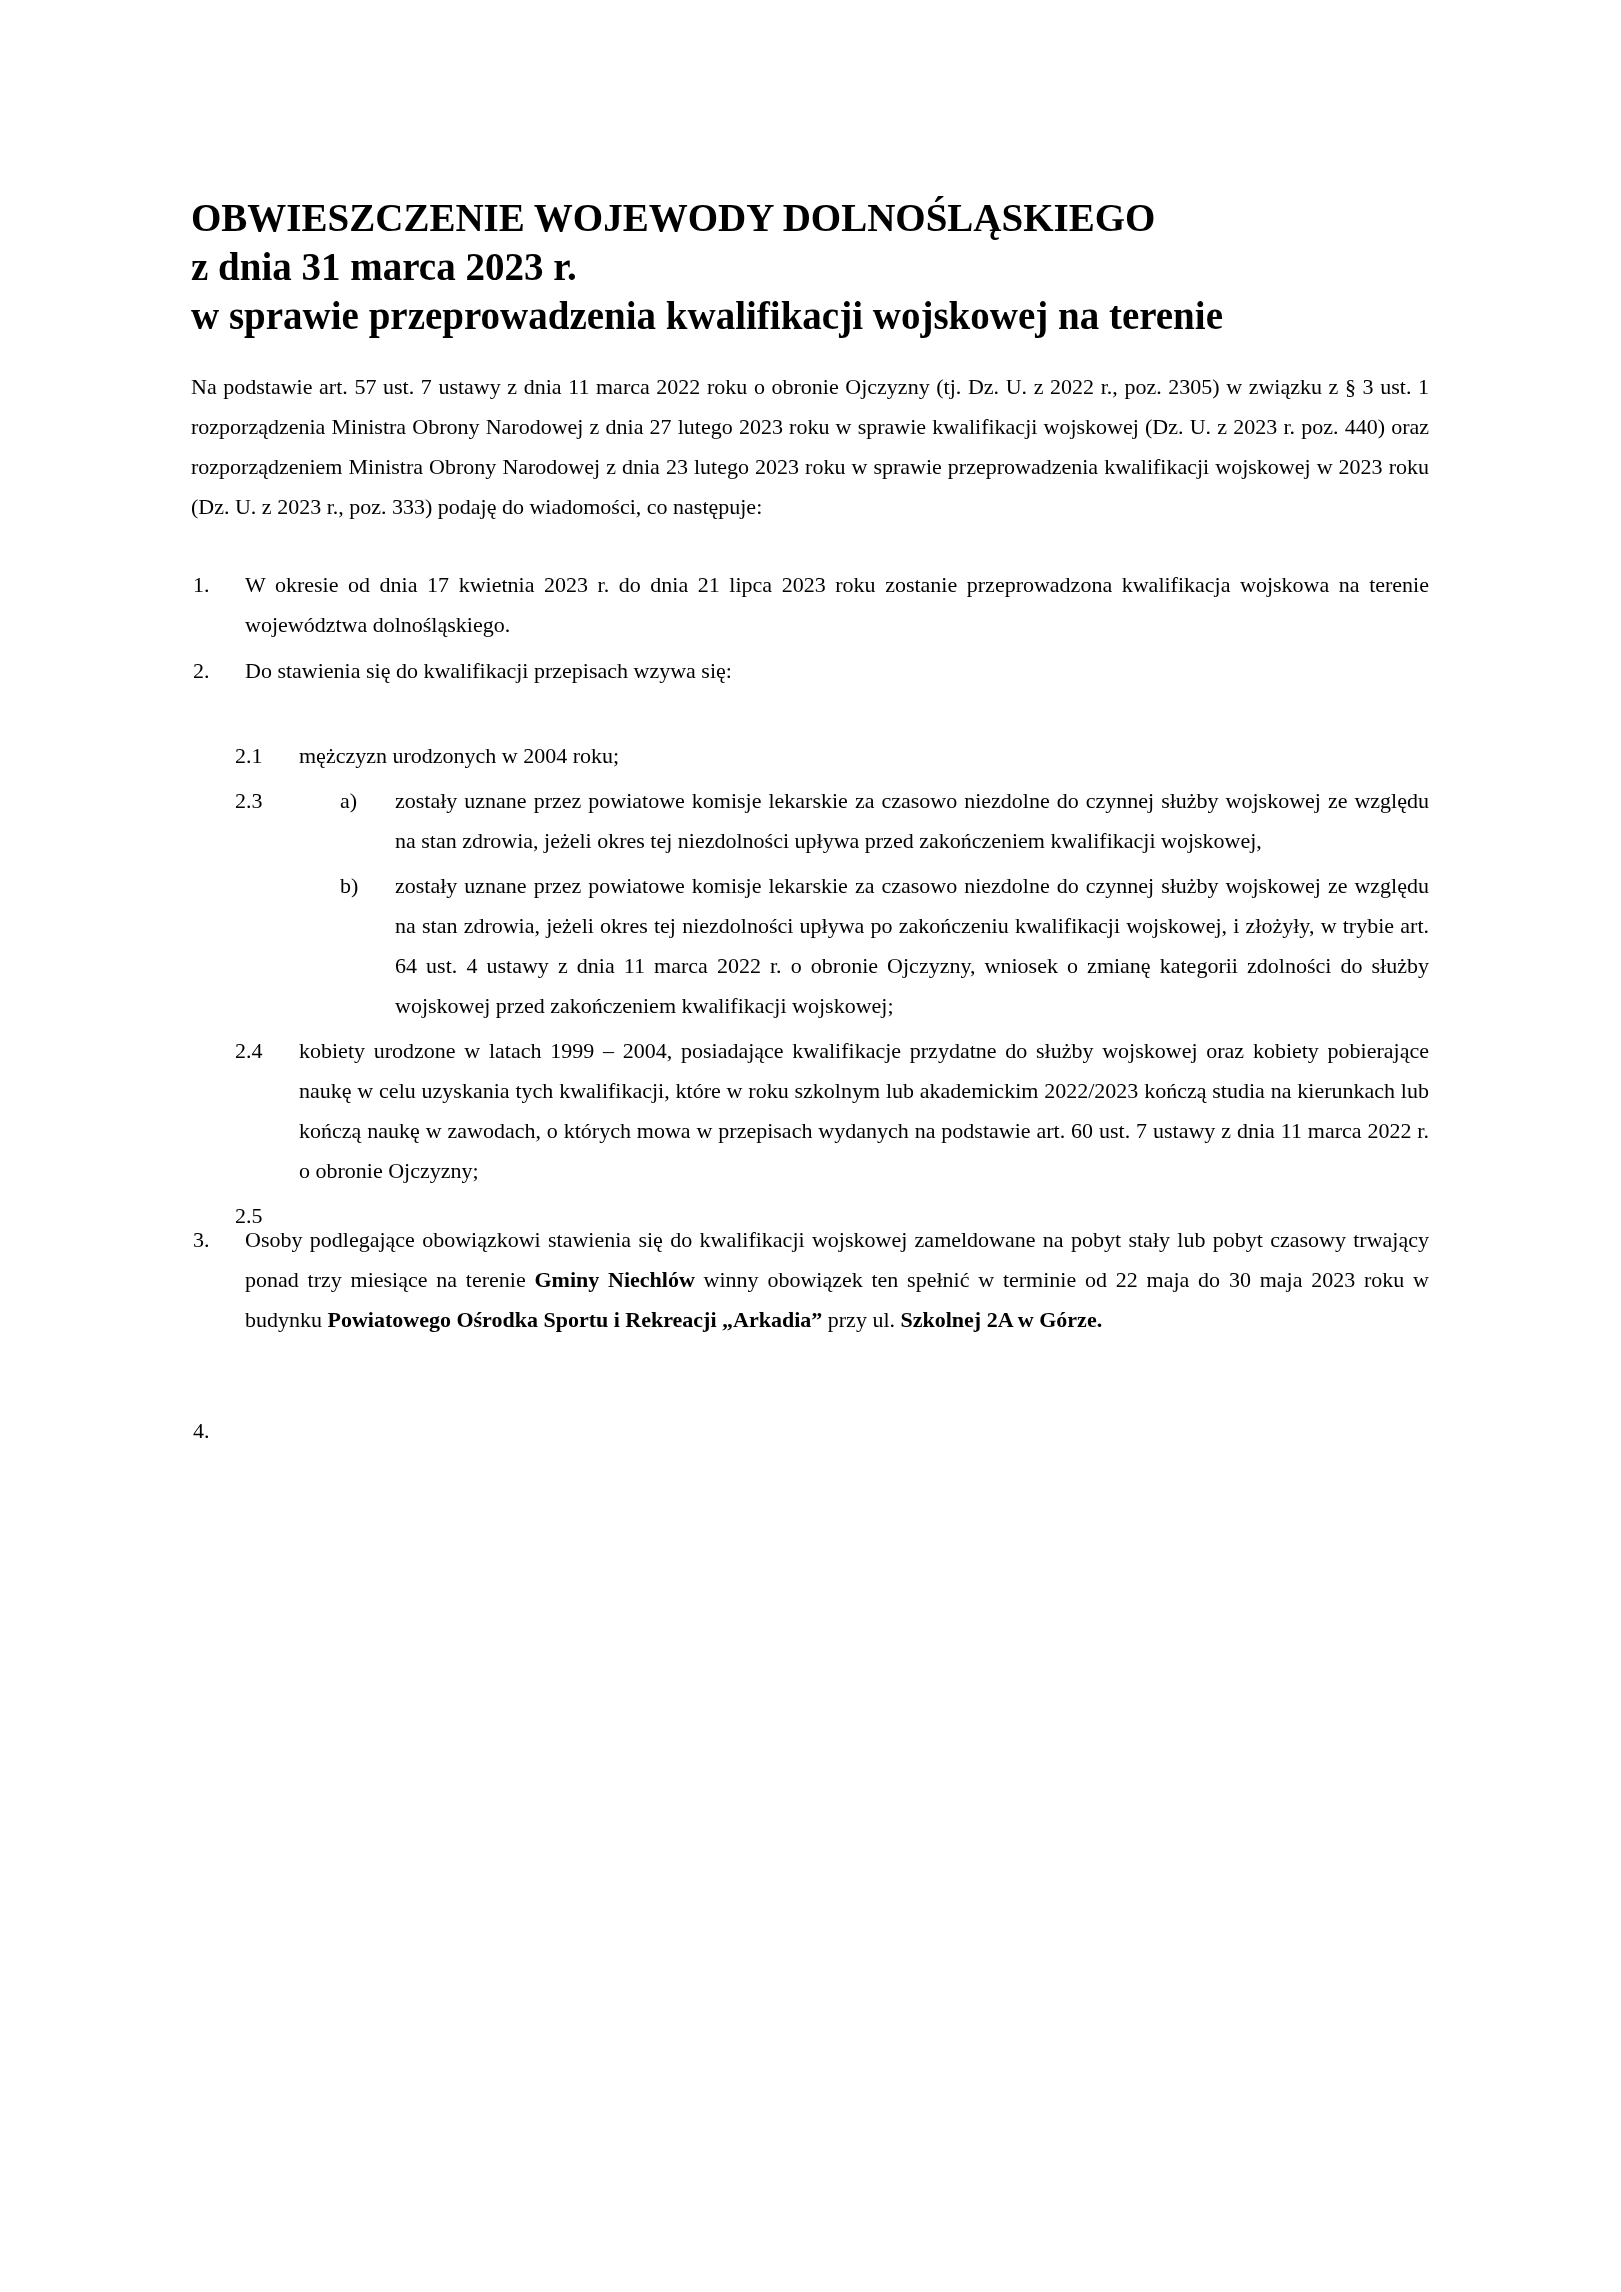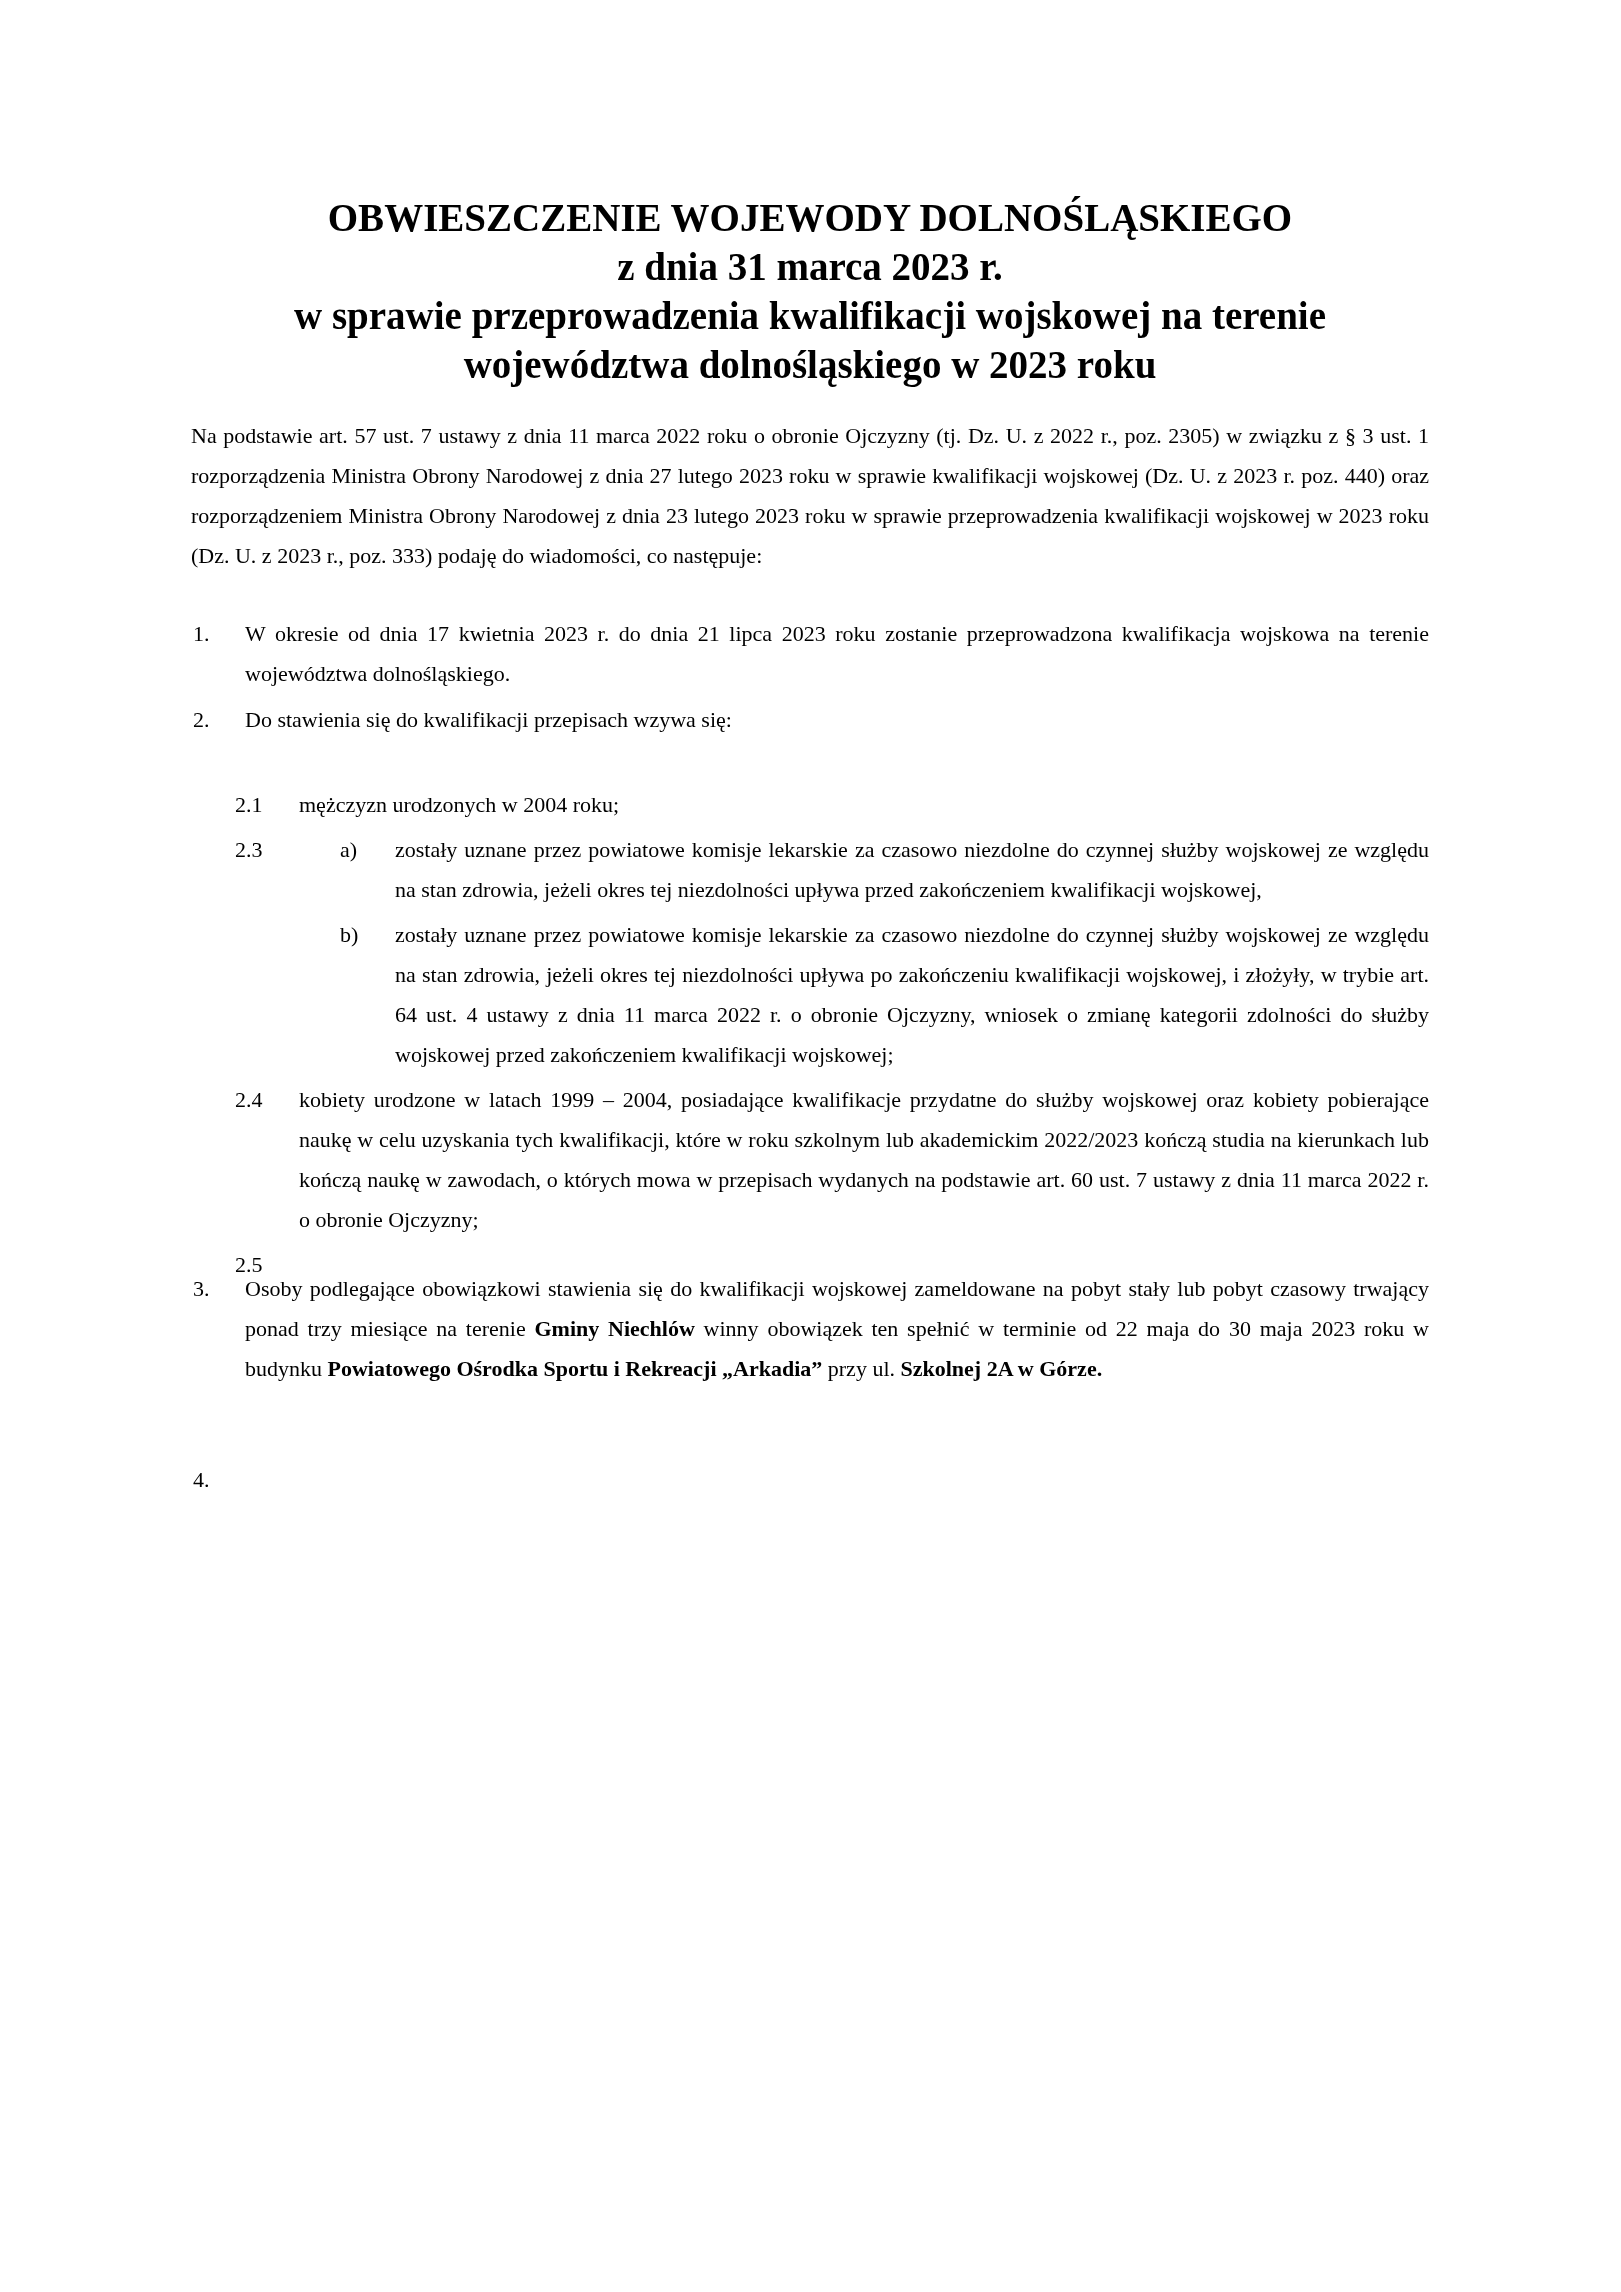--- a/index.html
+++ b/index.html
@@ -19,21 +19,21 @@
     width: 1621px;
     height: 2293px;
     padding: 193px 192px 59px 191px;
     background: #ffffff;
     overflow: hidden;
   }
   .doc-title {
     font-size: 39px;
     line-height: 49px;
     font-weight: bold;
-    text-align: center;
+    text-align: left;
   }
   .body-text {
     font-size: 22px;
     line-height: 40px;
     text-align: justify;
   }
   .intro {
     margin: 26.5px 0 0 0;
   }
   .item {
@@ -61,21 +61,20 @@
 </style>
 </head>
 <body>
 
 <div class="page">
 
   <div class="doc-title">
     <div>OBWIESZCZENIE WOJEWODY DOLNOŚLĄSKIEGO</div>
     <div>z dnia 31 marca 2023 r.</div>
     <div>w sprawie przeprowadzenia kwalifikacji wojskowej na terenie</div>
-    <div>województwa dolnośląskiego w 2023 roku</div>
   </div>
 
   <p class="body-text intro">Na podstawie art. 57 ust. 7 ustawy z dnia 11 marca 2022 roku o obronie Ojczyzny (tj. Dz. U. z 2022 r., poz. 2305) w związku z § 3 ust. 1 rozporządzenia Ministra Obrony Narodowej z dnia 27 lutego 2023 roku w sprawie kwalifikacji wojskowej (Dz. U. z 2023 r. poz. 440) oraz rozporządzeniem Ministra Obrony Narodowej z dnia 23 lutego 2023 roku w sprawie przeprowadzenia kwalifikacji wojskowej w 2023 roku (Dz. U. z 2023 r., poz. 333) podaję do wiadomości, co następuje:</p>
 
   <div class="body-text item lvl1 mt-item1">
     <span class="marker">1.</span>
     <span>W okresie od dnia 17 kwietnia 2023 r. do dnia 21 lipca 2023 roku zostanie przeprowadzona kwalifikacja wojskowa na terenie województwa dolnośląskiego.</span>
   </div>
 
   <div class="body-text item lvl1 mt-item2">

